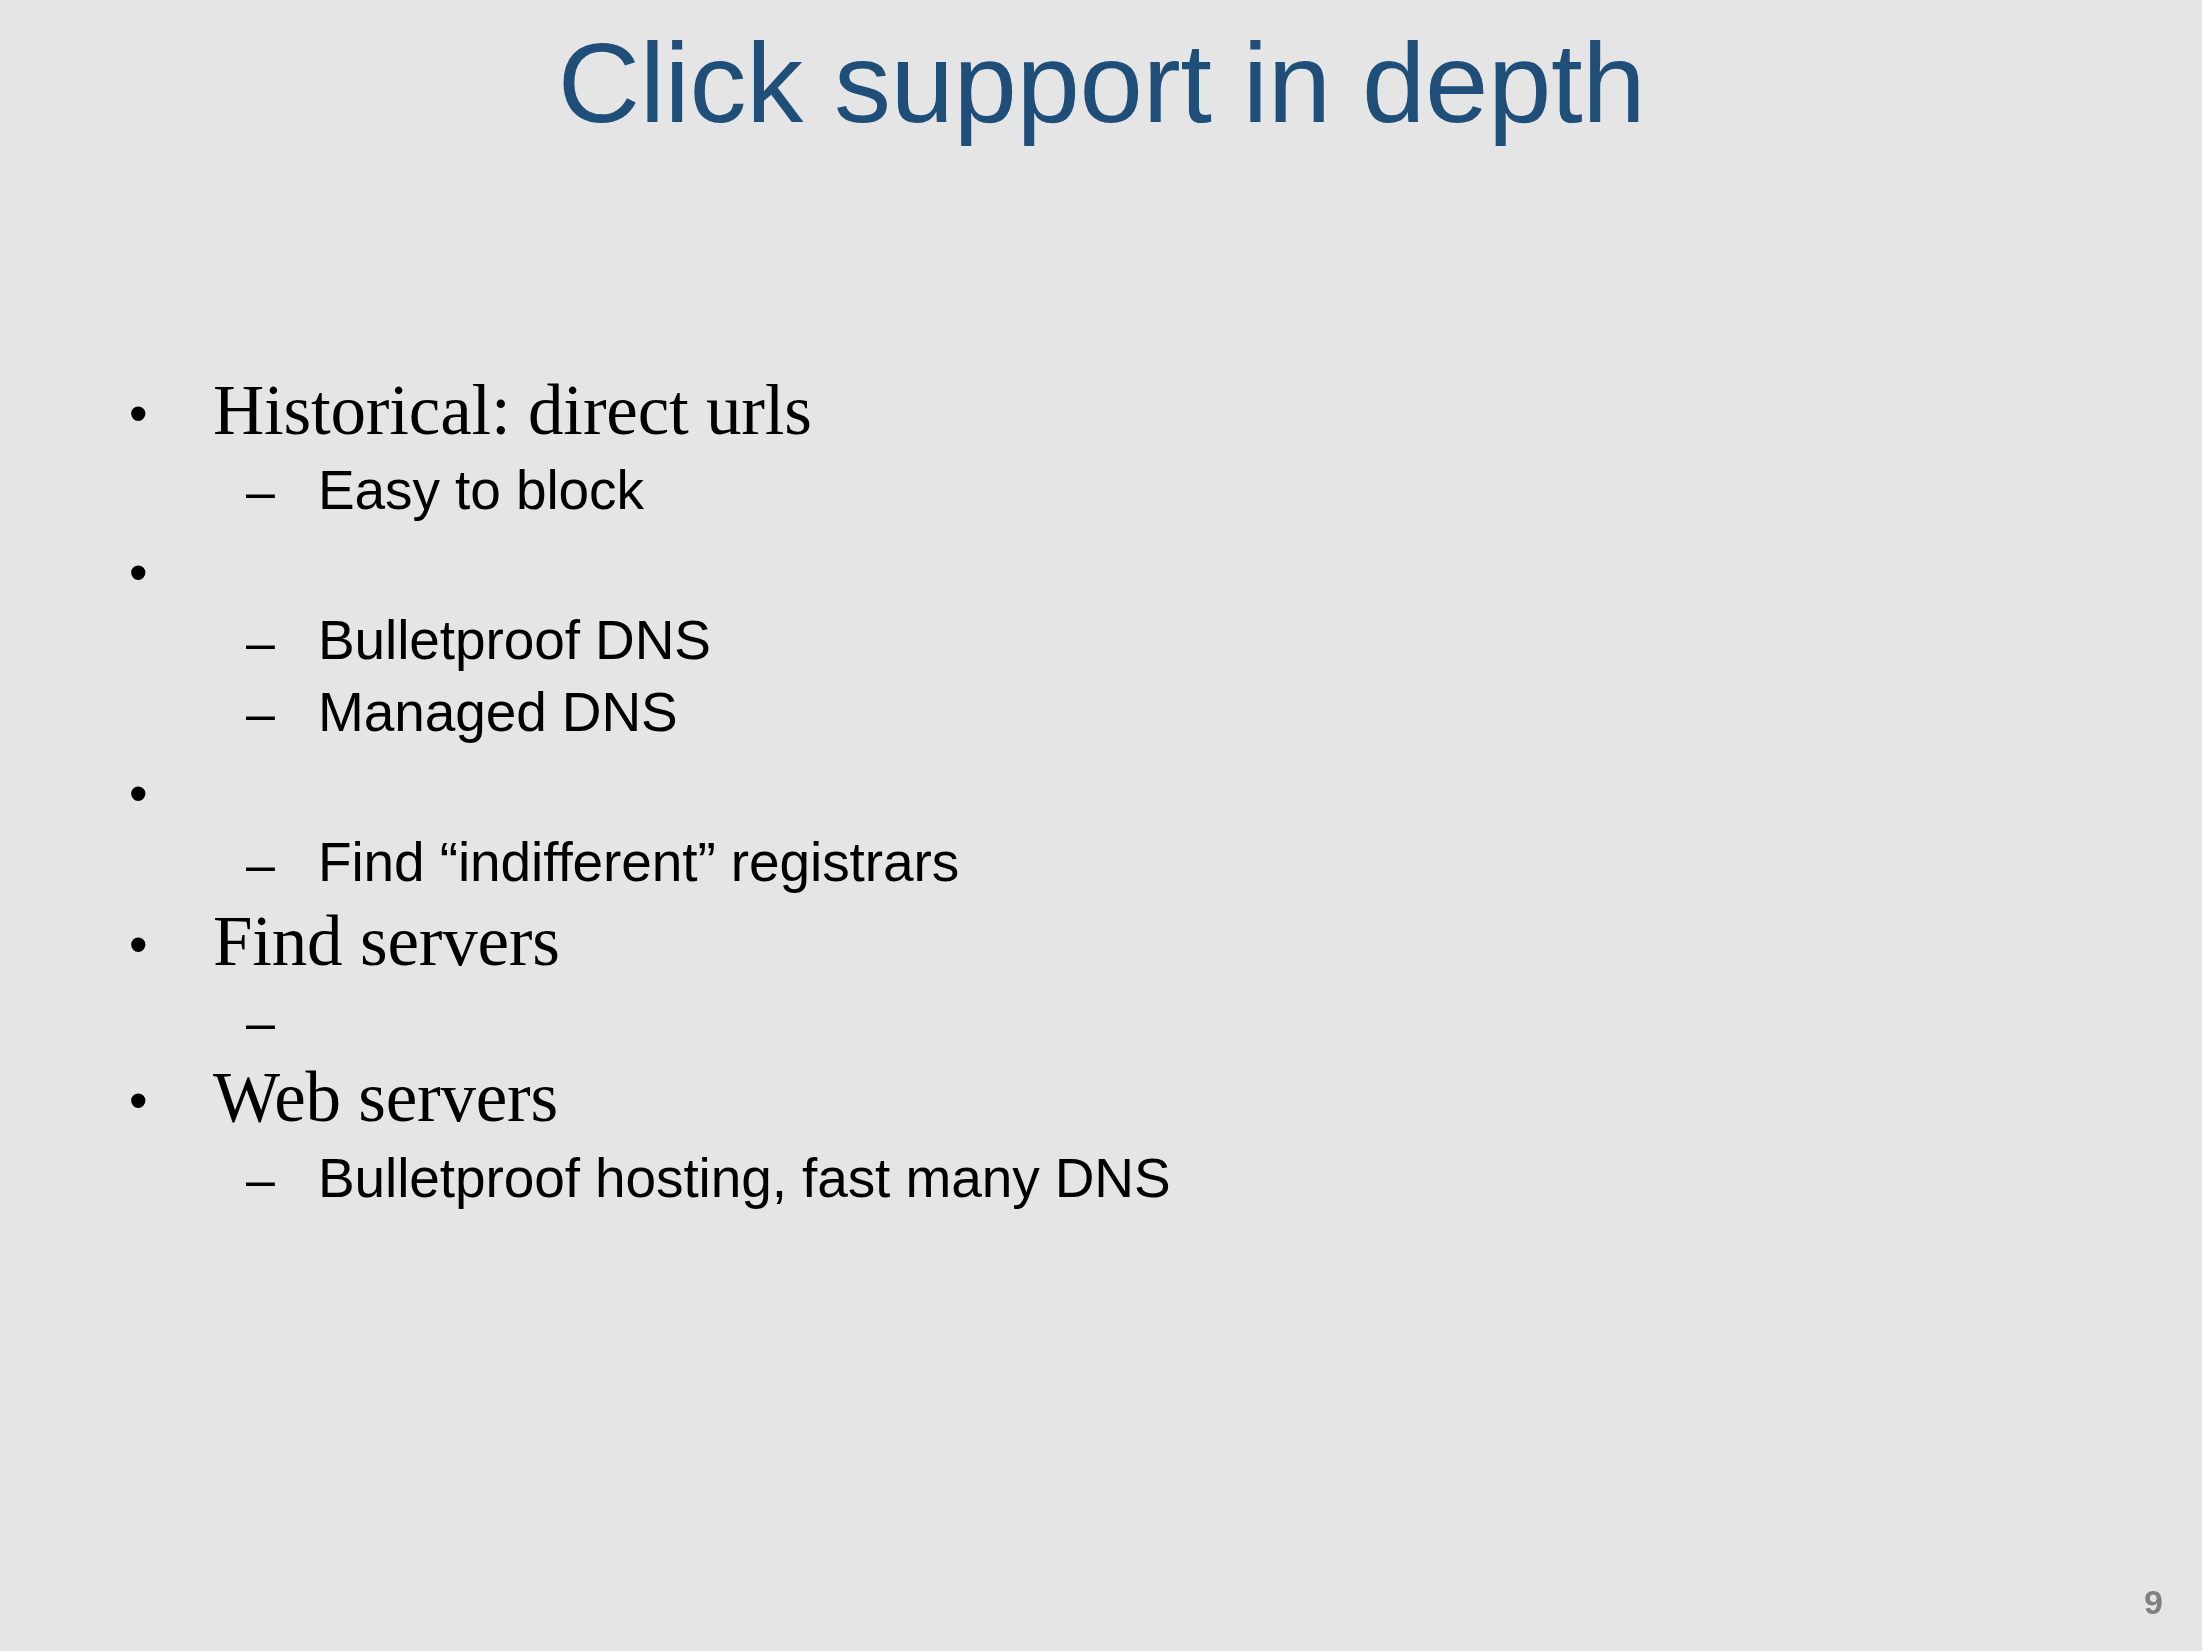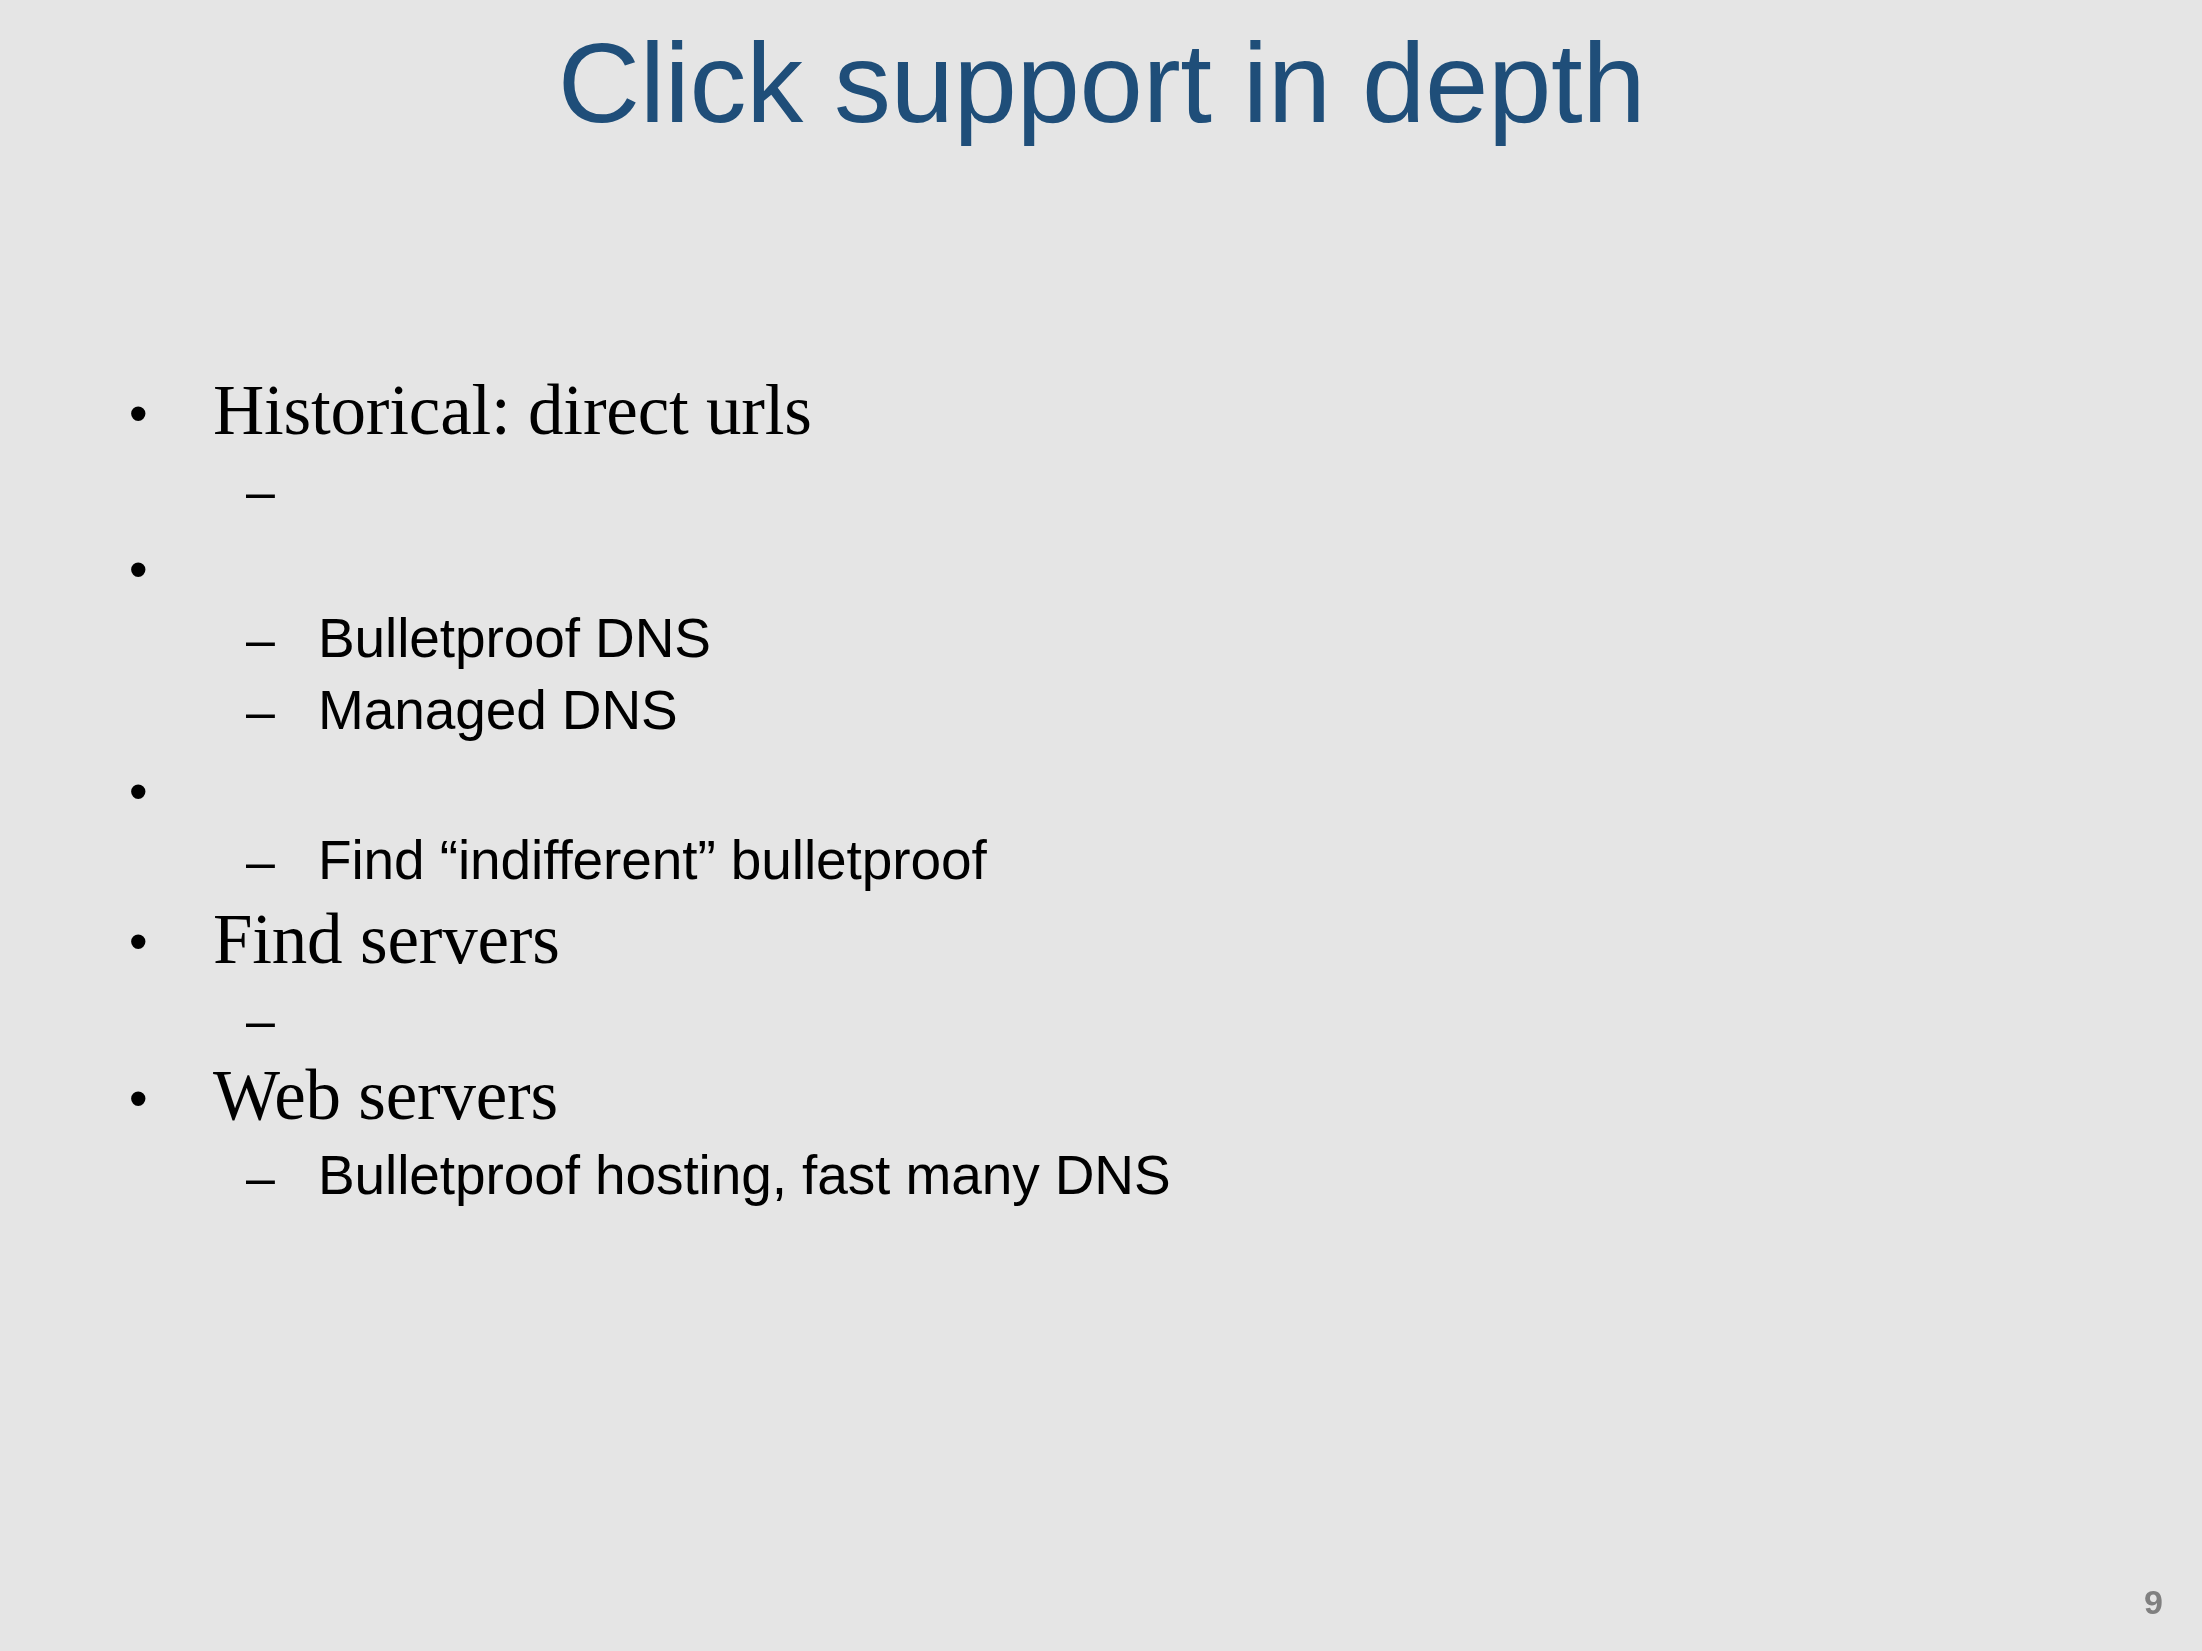--- a/index.html
+++ b/index.html
@@ -117,20 +117,21 @@
 
   <div class="body-area">
 
     <div class="group">
       <div class="bullet-row lvl1">
         <span class="marker">•</span>
         <span class="btext">Historical: direct urls</span>
       </div>
       <div class="bullet-row lvl2">
         <span class="marker">–</span>
+        <span class="btext">Easy to block</span>
       </div>
     </div>
 
     <div class="group">
       <div class="bullet-row lvl1">
         <span class="marker">•</span>
       </div>
       <div class="bullet-row lvl2">
         <span class="marker">–</span>
         <span class="btext">Bulletproof DNS</span>
@@ -140,21 +141,21 @@
         <span class="btext">Managed DNS</span>
       </div>
     </div>
 
     <div class="group">
       <div class="bullet-row lvl1">
         <span class="marker">•</span>
       </div>
       <div class="bullet-row lvl2">
         <span class="marker">–</span>
-        <span class="btext">Find “indifferent” bulletproof</span>
+        <span class="btext">Find “indifferent” registrars</span>
       </div>
     </div>
 
     <div class="group">
       <div class="bullet-row lvl1">
         <span class="marker">•</span>
         <span class="btext">Find servers</span>
       </div>
       <div class="bullet-row lvl2">
         <span class="marker">–</span>

